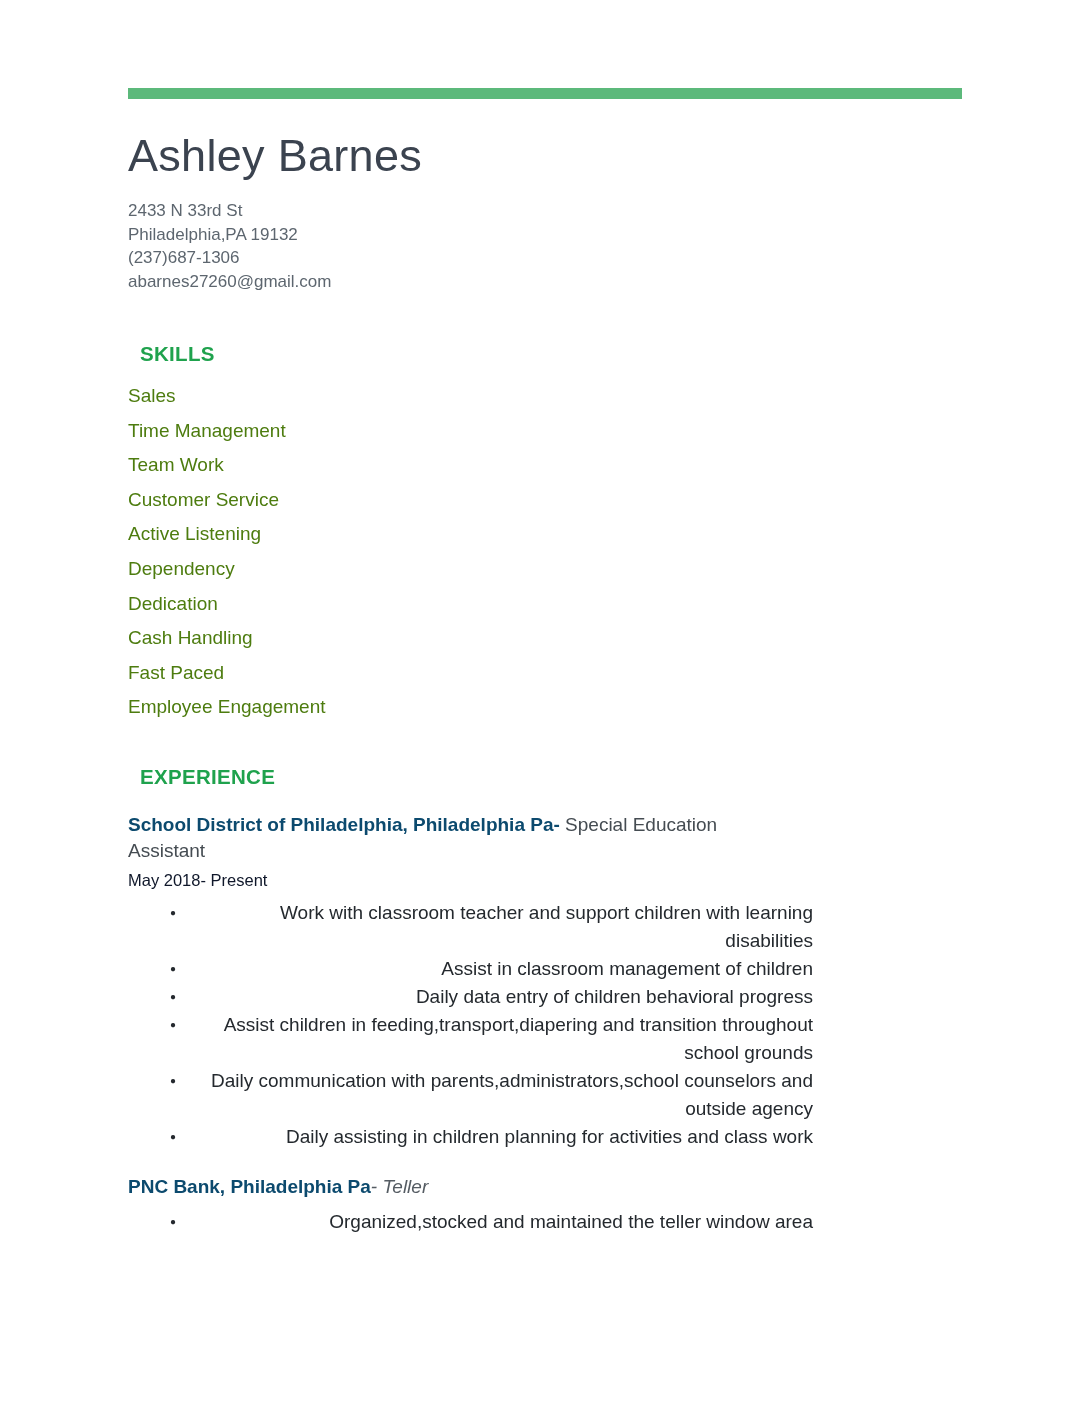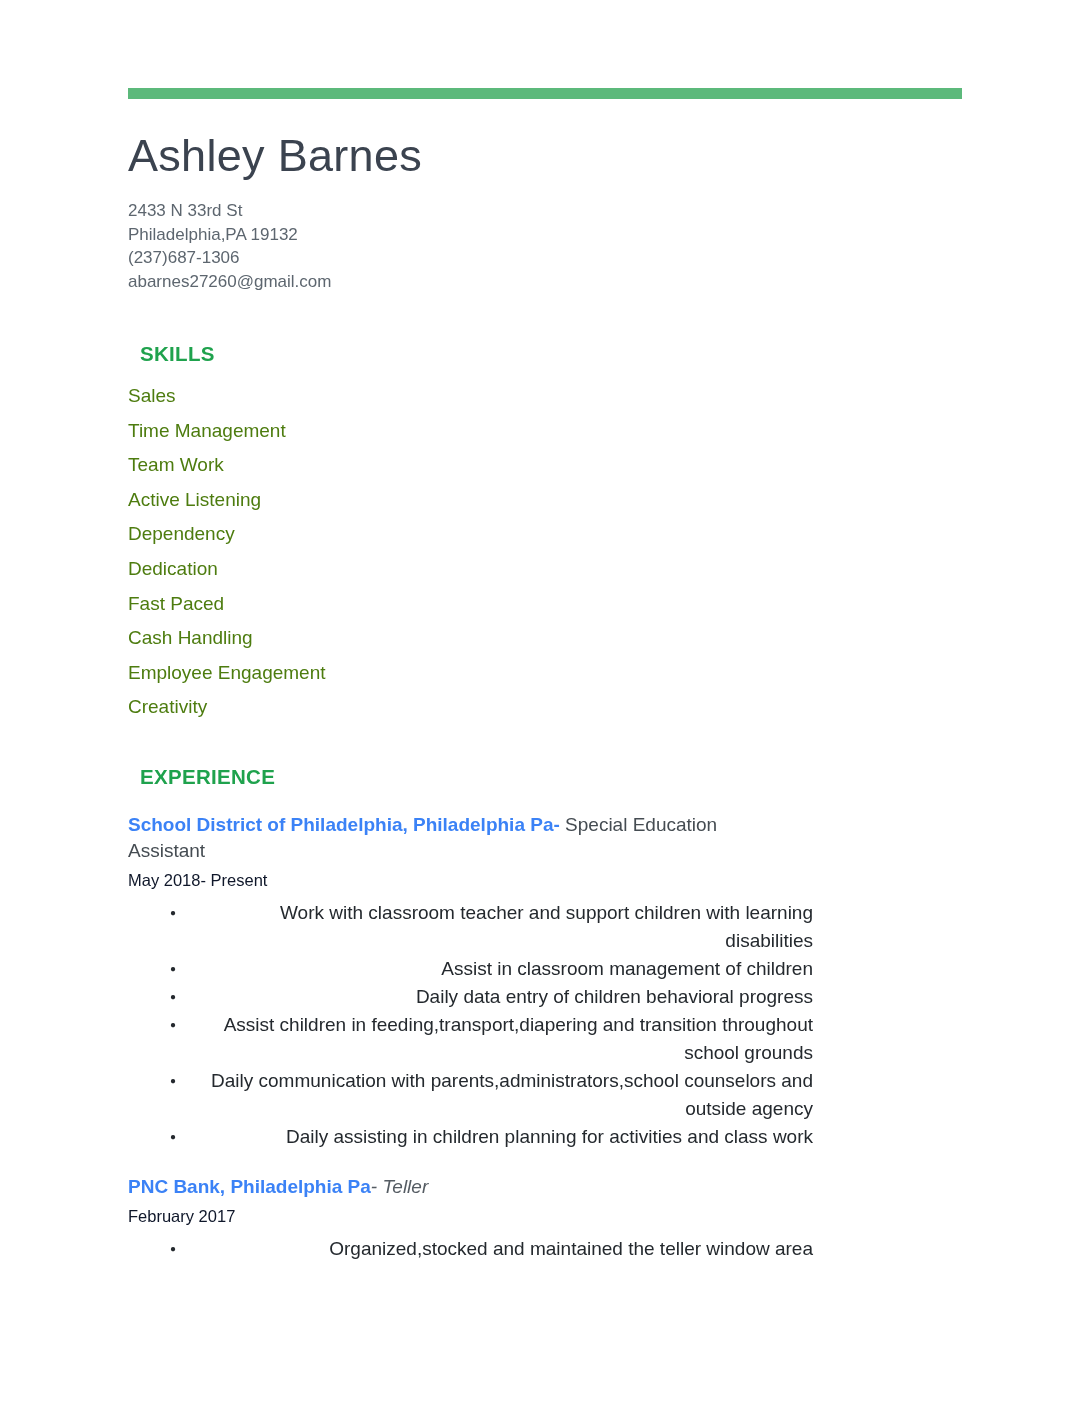--- a/index.html
+++ b/index.html
@@ -58,21 +58,21 @@
   }
   .job { margin-top: 23px; }
   .job-title {
     margin: 0;
     font-size: 19px;
     line-height: 26px;
     max-width: 670px;
   }
   .company {
     font-weight: 700;
-    color: #3b82f6;
+    color: #0c4a6e;
   }
   .role { color: #454c52; }
   .role.italic {
     font-style: italic;
     color: #555c63;
   }
   .job-date {
     margin: 5px 0 0 0;
     font-size: 16.5px;
     line-height: 22px;
@@ -117,45 +117,44 @@
     <div>(237)687-1306</div>
     <div>abarnes27260@gmail.com</div>
   </div>
 
   <h2 class="section-heading skills-heading">SKILLS</h2>
 
   <ul class="skills-list">
     <li>Sales</li>
     <li>Time Management</li>
     <li>Team Work</li>
+    <li>Customer Service</li>
     <li>Active Listening</li>
     <li>Dependency</li>
     <li>Dedication</li>
+    <li>Cash Handling</li>
     <li>Fast Paced</li>
-    <li>Cash Handling</li>
     <li>Employee Engagement</li>
-    <li>Creativity</li>
   </ul>
 
   <h2 class="section-heading experience-heading">EXPERIENCE</h2>
 
   <section class="job">
     <p class="job-title"><span class="company">School District of Philadelphia, Philadelphia Pa-</span> <span class="role">Special Education Assistant</span></p>
     <p class="job-date">May 2018- Present</p>
     <ul class="bullets">
       <li>Work with classroom teacher and support children with learning disabilities</li>
       <li>Assist in classroom management of children</li>
       <li>Daily data entry of children behavioral progress</li>
       <li>Assist children in feeding,transport,diapering and transition throughout school grounds</li>
       <li>Daily communication with parents,administrators,school counselors and outside agency</li>
       <li>Daily assisting in children planning for activities and class work</li>
     </ul>
   </section>
 
   <section class="job">
     <p class="job-title"><span class="company">PNC Bank, Philadelphia Pa</span><span class="role italic">- Teller</span></p>
-    <p class="job-date">February 2017</p>
     <ul class="bullets">
       <li>Organized,stocked and maintained the teller window area</li>
     </ul>
   </section>
 
 </div>
 
 </body></html>

